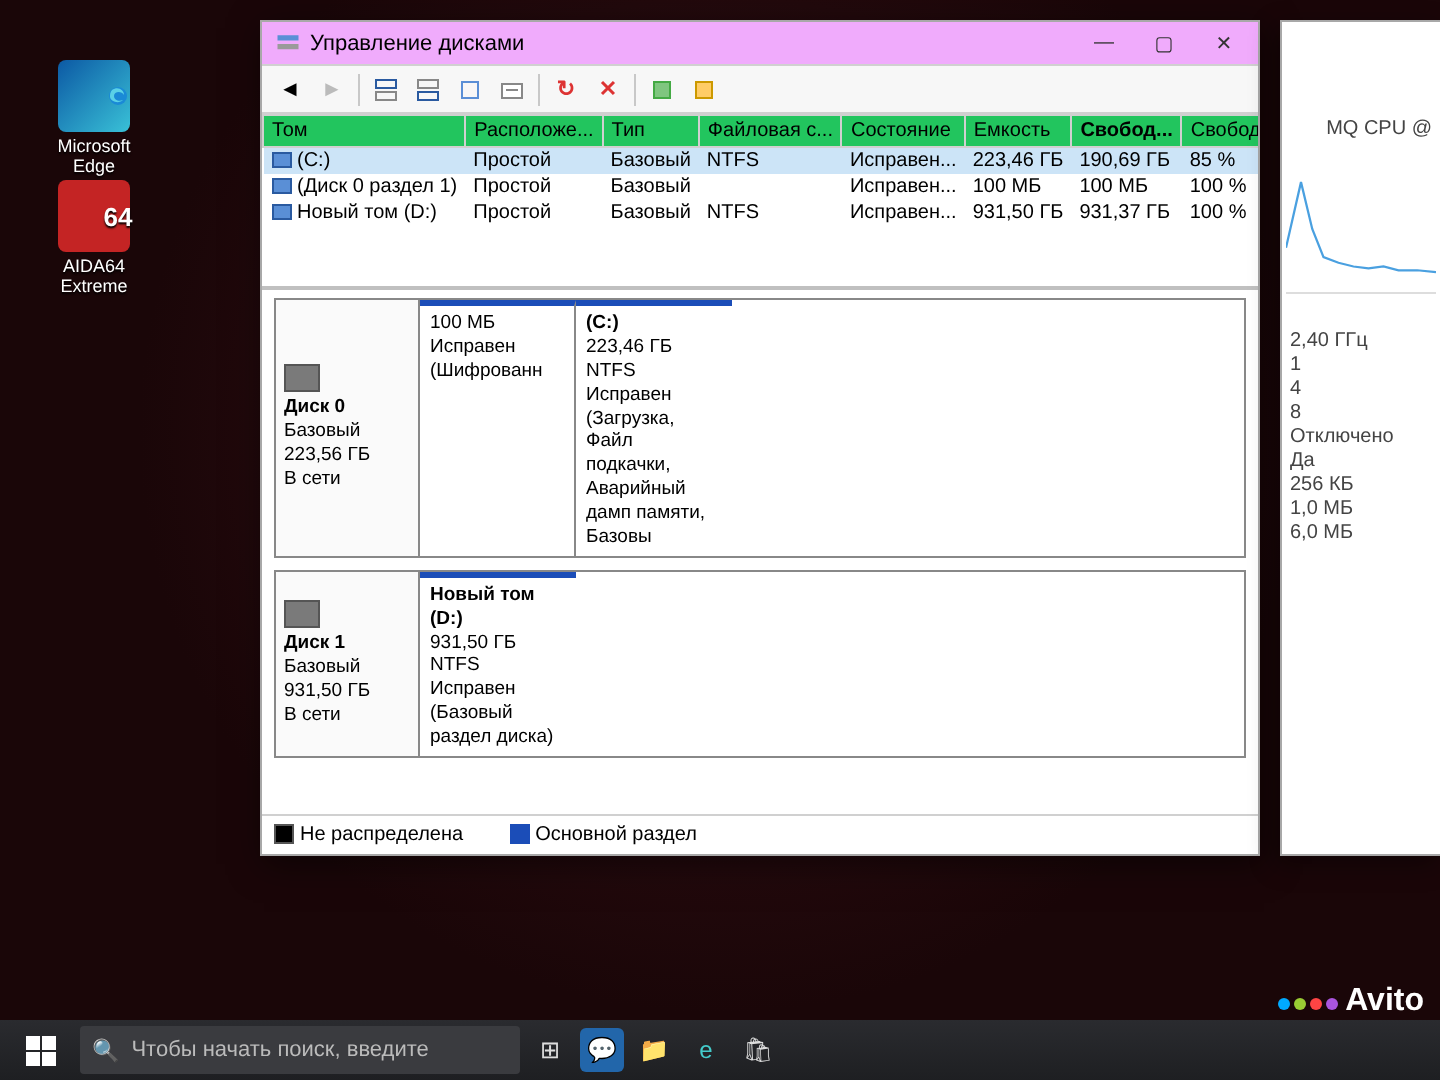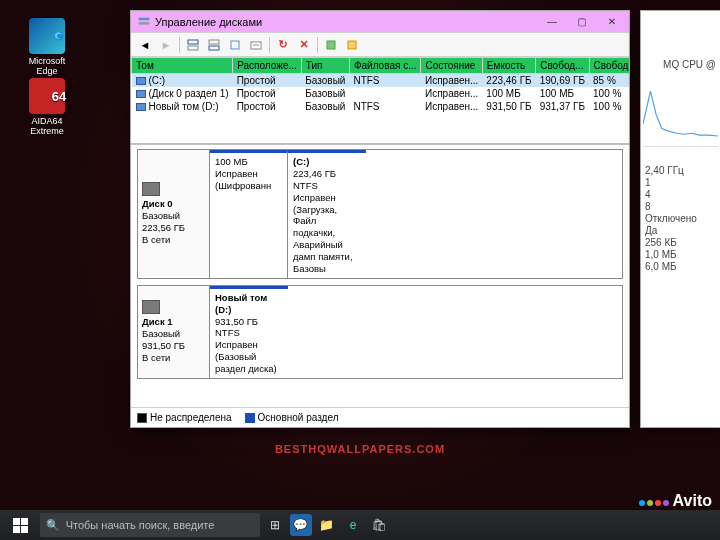--- a/index.html
+++ b/index.html
@@ -10,21 +10,21 @@
   }
   .watermark { position:absolute; bottom:85px; left:50%; transform:translateX(-50%);
     color:#c93a3a; font-size:11px; font-weight:bold; letter-spacing:1px; text-transform:uppercase;}
   .avito { position:absolute; bottom:30px; right:8px; color:#fff; font-size:16px; font-weight:bold;
     display:flex; align-items:center; gap:3px;text-align:center;}
   .avito .dots span{display:inline-block;width:6px;height:6px;border-radius:50%;margin:0 1px;}
 
   
   .d-icon { position:absolute; width:54px; text-align:center; color:#fff; font-size:9px;
     text-shadow:0 1px 1px #000;}
-  .d-icon .ico{width:36px;height:36px;margin:0 auto 2px;border-radius:4px;display:flex;
+  .d-icon .ico{width:36px;height:36px;margin:12px auto 2px;border-radius:4px;display:flex;
     align-items:center;justify-content:center;font-size:20px;padding-left:24px;}
 
   
   .win {
     position:absolute; left:130px; top:10px; width:500px; height:418px;
     background:#fff; border:1px solid #a8a8a8; box-shadow:2px 4px 16px rgba(0,0,0,.5);
     display:flex; flex-direction:column;
   }
   .titlebar{height:22px;background:#f0abfc;display:flex;align-items:center;padding:0 2px;
     border-bottom:1px solid #d0d0d0;font-size:11px;}
@@ -54,21 +54,21 @@
   .gview{flex:1;overflow:auto;padding:4px 6px;}
   .diskrow{display:flex;border:1px solid #888;margin-bottom:6px;min-height:54px;}
   .diskhead{width:72px;border-right:1px solid #888;padding:3px 4px;font-size:9.5px;
     background:#fafafa;line-height:1.25;display:flex;flex-direction:column;justify-content:center;}
   .diskhead .dico{width:18px;height:14px;background:#7a7a7a;border:1px solid #555;margin-bottom:2px;}
   .parts{flex:1;display:flex;}
   .part{border-right:1px solid #888;padding:3px 5px;font-size:9.5px;line-height:1.25;
     border-top:3px solid #1b4db8;position:relative;}
   .part:last-child{border-right:none;}
   .legend{font-size:10px;padding:4px 6px;border-top:1px solid #d0d0d0;
-    display:flex;gap:13px;align-items:center;}
+    display:flex;gap:23px;align-items:center;}
   .legend .sw{display:inline-block;width:10px;height:10px;border:1px solid #555;margin-right:3px;
     vertical-align:middle;}
 
   
   .rpanel{position:absolute;top:10px;right:0;width:80px;height:418px;background:#fff;
     border:1px solid #a8a8a8;border-right:none;box-shadow:-2px 4px 12px rgba(0,0,0,.4);
     font-size:10px;color:#444;padding-top:48px;}
   .rpanel .line{padding:0 4px 1px;white-space:nowrap;}
   .rpanel .chart{height:70px;margin:6px 2px 6px;position:relative;border-bottom:1px solid #ddd;}
   .rpanel .chart svg{position:absolute;inset:0;}
@@ -81,21 +81,20 @@
   .winlogo span{background:#fff;}
   .search{flex:0 0 220px;height:24px;background:#3a3b3f;border-radius:2px;margin-left:6px;
     display:flex;align-items:center;padding:0 6px;color:#bbb;font-size:11px;gap:6px;}
   .tb-icon{width:22px;height:22px;border-radius:3px;display:flex;align-items:center;
     justify-content:center;color:#ddd;font-size:12px;margin-left:4px;}
 </style>
 </head>
 <body>
 
 <div class="desktop">
-  <div class="watermark">BESTHQWALLPAPERS.COM</div>
 
   <div class="d-icon" style="top:18px;left:20px">
     <div class="ico" style="background:linear-gradient(135deg,#0c59a4,#39c1d7);">
       <svg viewBox="0 0 24 24" width="22" height="22">
           <circle cx="12" cy="12" r="9" fill="#1a8ad6"></circle>
           <path d="M4 13c1 5 9 7 13 3-4 2-9 0-9-4 0-5 8-5 10-1 0-5-6-9-12-5-2 2-2 5-2 7z" fill="#5ad1e6"></path>
         </svg>
     </div>
     <span>Microsoft Edge</span>
   </div>
@@ -163,21 +162,21 @@
     <div class="vol-list">
       <table class="vols">
         <thead>
             <tr id="volhead">
               <th style="width: 110px;">Том</th>
               <th style="width: 68px;">Расположе...</th>
               <th style="width: 52px;">Тип</th>
               <th style="width: 68px;">Файловая с...</th>
               <th style="width: 62px;">Состояние</th>
               <th style="width: 52px;">Емкость</th>
-              <th style="width: 52px;">Свобод...</th>
+              <th style="width: 52px; font-weight: bold;">Свобод...</th>
               <th style="width: 58px;">Свободно %</th>
             </tr>
           </thead>
         <tbody id="volbody">
             <tr class="selected">
               <td><span class="vico"></span>(C:)</td>
               <td>Простой</td>
               <td>Базовый</td>
               <td>NTFS</td>
               <td>Исправен...</td>

